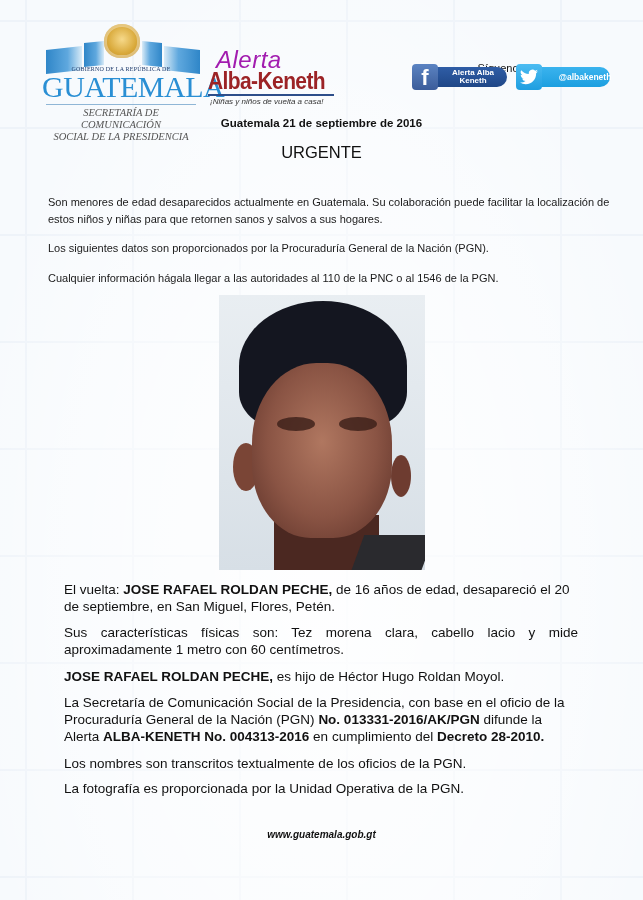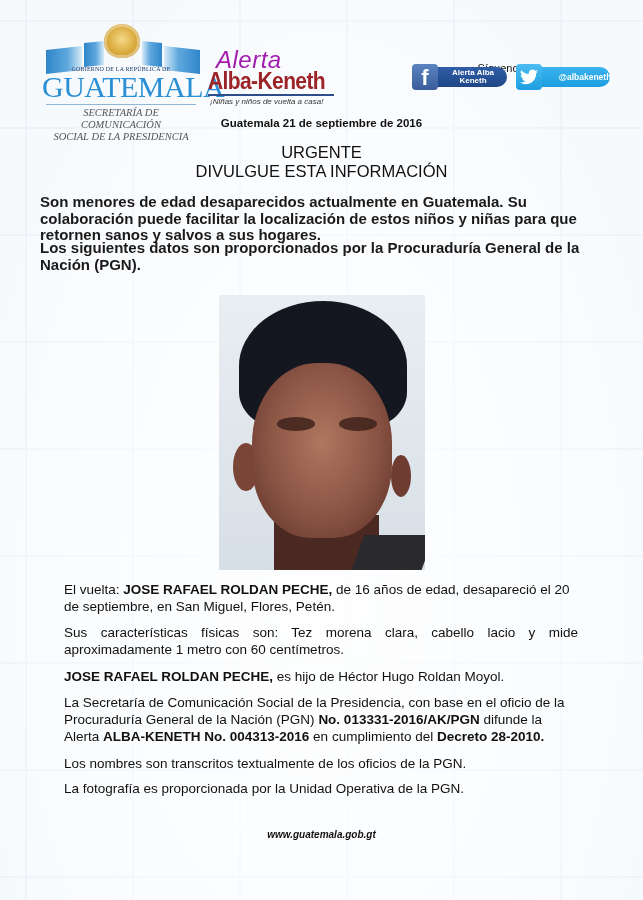--- a/index.html
+++ b/index.html
@@ -54,21 +54,21 @@
   .fb-icon { position: absolute; left: -2px; top: -3px; width: 26px; height: 26px; border-radius: 4px; background: linear-gradient(#5b83c2, #3b5c9a); color: #fff; font-weight: bold; font-size: 22px; line-height: 28px; text-align: center; font-family: "Liberation Sans", sans-serif; }
   .fb-label { position: absolute; left: 28px; top: 2px; width: 62px; text-align: center; color: #fff; font-weight: bold; font-size: 8px; line-height: 8px; }
   .tw-btn { position: absolute; left: 108px; top: 29px; width: 92px; height: 20px; background: linear-gradient(#3ab3ee, #1d9fe0); border-radius: 10px; }
   .tw-icon { position: absolute; left: -2px; top: -3px; width: 26px; height: 26px; border-radius: 4px; background: linear-gradient(#4cbcf2, #1e9ee0); }
   .tw-icon svg { position: absolute; left: 4px; top: 5px; }
   .tw-label { position: absolute; left: 36px; top: 5px; width: 62px; text-align: center; color: #fff; font-weight: bold; font-size: 8.5px; }
 
   .date { position: absolute; top: 117px; left: 0; width: 643px; text-align: center; font-weight: bold; font-size: 11.5px; }
   .headline { position: absolute; top: 143px; left: 0; width: 643px; text-align: center; font-size: 16.5px; line-height: 19px; color: #111; }
 
-  .intro { position: absolute; left: 40px; width: 575px; font-weight: bold; font-size: 15px; line-height: 16.5px; color: #1a1a1a; }
+  .intro { position: absolute; left: 48px; width: 575px; font-weight: normal; font-size: 11px; line-height: 16.5px; color: #1a1a1a; }
   .intro.p1 { top: 194px; }
   .intro.p2 { top: 240px; }
   .intro.p3 { top: 270px; }
 
   .photo {
     position: absolute; left: 219px; top: 295px; width: 206px; height: 275px; overflow: hidden;
     background: linear-gradient(180deg, #e9eef2 0%, #d7dfe6 100%);
   }
   .photo .hair { position: absolute; left: 20px; top: 6px; width: 168px; height: 130px; border-radius: 50% 50% 30% 30%; background: #141620; }
   .photo .face { position: absolute; left: 33px; top: 68px; width: 140px; height: 175px; border-radius: 46% 46% 42% 42%; background: radial-gradient(ellipse at 50% 45%, #b07760 0%, #8a5444 55%, #5b3027 100%); }
@@ -138,25 +138,25 @@
             <path fill="#fff" d="M24 2.4a9.8 9.8 0 0 1-2.8.8A4.9 4.9 0 0 0 23.3.4a9.9 9.9 0 0 1-3.1 1.2A4.9 4.9 0 0 0 11.8 6 14 14 0 0 1 1.7.9a4.9 4.9 0 0 0 1.5 6.6 4.9 4.9 0 0 1-2.2-.6v.1a4.9 4.9 0 0 0 3.9 4.8 4.9 4.9 0 0 1-2.2.1 4.9 4.9 0 0 0 4.6 3.4A9.9 9.9 0 0 1 0 17.3 14 14 0 0 0 7.5 19.5c9.1 0 14-7.5 14-14v-.6A10 10 0 0 0 24 2.4z"></path>
           </svg>
       </div>
       <div class="tw-label">@albakeneth</div>
     </div>
   </div>
 
   <div class="date">Guatemala 21 de septiembre de 2016</div>
   <div class="headline">
     <div>URGENTE</div>
-    <div>DIVULGUE ESTA INFORMACIÓN</div>
   </div>
 
   <div class="intro p1">Son menores de edad desaparecidos actualmente en Guatemala. Su colaboración puede facilitar la localización de estos niños y niñas para que retornen sanos y salvos a sus hogares.</div>
   <div class="intro p2">Los siguientes datos son proporcionados por la Procuraduría General de la Nación (PGN).</div>
+  <div class="intro p3">Cualquier información hágala llegar a las autoridades al 110 de la PNC o al 1546 de la PGN.</div>
 
   <div class="photo">
     <div class="hair"></div>
     <div class="ear-l"></div>
     <div class="ear-r"></div>
     <div class="neck"></div>
     <div class="shirt"></div>
     <div class="face"></div>
     <div class="eye l"></div>
     <div class="eye r"></div>

